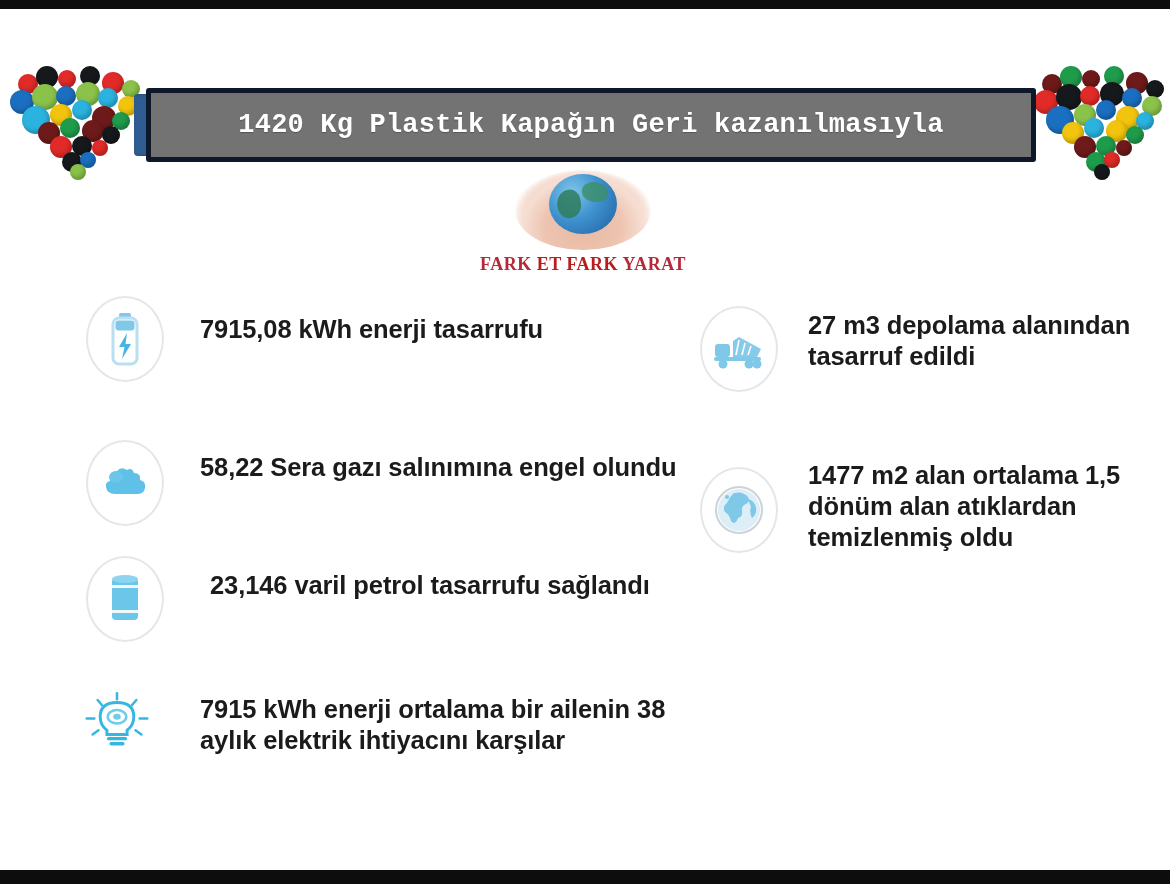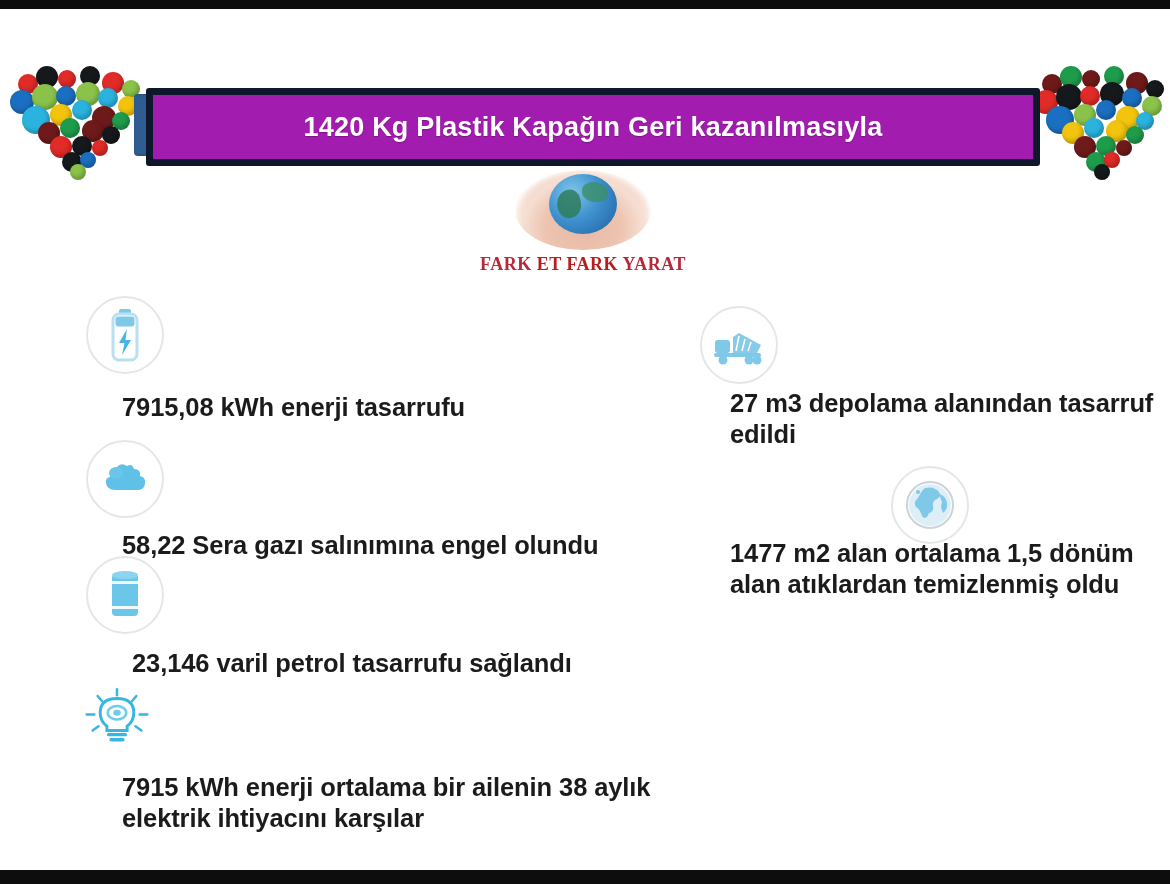--- a/index.html
+++ b/index.html
@@ -77,26 +77,27 @@
     height: 62px;
     background: #2f5d92;
     border-radius: 0 4px 4px 0;
     box-shadow: inset 3px 0 4px rgba(0,0,0,0.25);
   }
   .ribbon-body {
     position: absolute;
     left: 12px; top: 0;
     width: 880px;
     height: 64px;
-    background: #a21caf;
+    background: #737373;
     border-radius: 3px;
-    border: 7px solid #0f172a;
+    border: 5px solid #0f172a;
     display: flex;
     align-items: center;
     justify-content: center;
+    font-family: Liberation Mono, monospace;
   }
   .ribbon-title {
     color: #ffffff;
     font-size: 27px;
     font-weight: bold;
     letter-spacing: 0.2px;
     text-shadow: 0 1px 1px rgba(0,0,0,0.25);
     white-space: nowrap;
   }
 
@@ -163,21 +164,20 @@
     white-space: nowrap;
   }
   .lt-red   { color: #b5293a; }
   .lt-green { color: #b91c1c; }
 
   
   .stat {
     position: absolute;
     display: flex;
     align-items: flex-start;
-    flex-direction: column;
   }
   .stat-icon {
     width: 74px;
     height: 82px;
     flex: 0 0 74px;
     border-radius: 50%;
     border: 2px solid #e3e7ea;
     display: flex;
     align-items: center;
     justify-content: center;
@@ -194,21 +194,21 @@
     letter-spacing: -0.1px;
   }
 
   
   #stat-energy   { left: 86px;  top: 296px; width: 600px; }
   #stat-energy   .stat-text { margin-left: 36px; margin-top: 18px; }
 
   #stat-gas      { left: 86px;  top: 440px; width: 610px; }
   #stat-gas      .stat-text { margin-left: 36px; margin-top: 12px; }
 
-  #stat-oil      { left: 86px;  top: 556px; width: 600px; justify-content: space-between; }
+  #stat-oil      { left: 86px;  top: 556px; width: 600px; }
   #stat-oil      .stat-text { margin-left: 46px; margin-top: 14px; }
 
   #stat-household{ left: 78px;  top: 678px; width: 610px; }
   #stat-household .stat-text { margin-left: 44px; margin-top: 16px; }
 
   
   #stat-storage  { left: 700px; top: 306px; width: 460px; }
   #stat-storage  .stat-text { margin-left: 30px; margin-top: 4px; }
 
   #stat-area     { left: 700px; top: 466px; width: 460px; align-items: center; }

